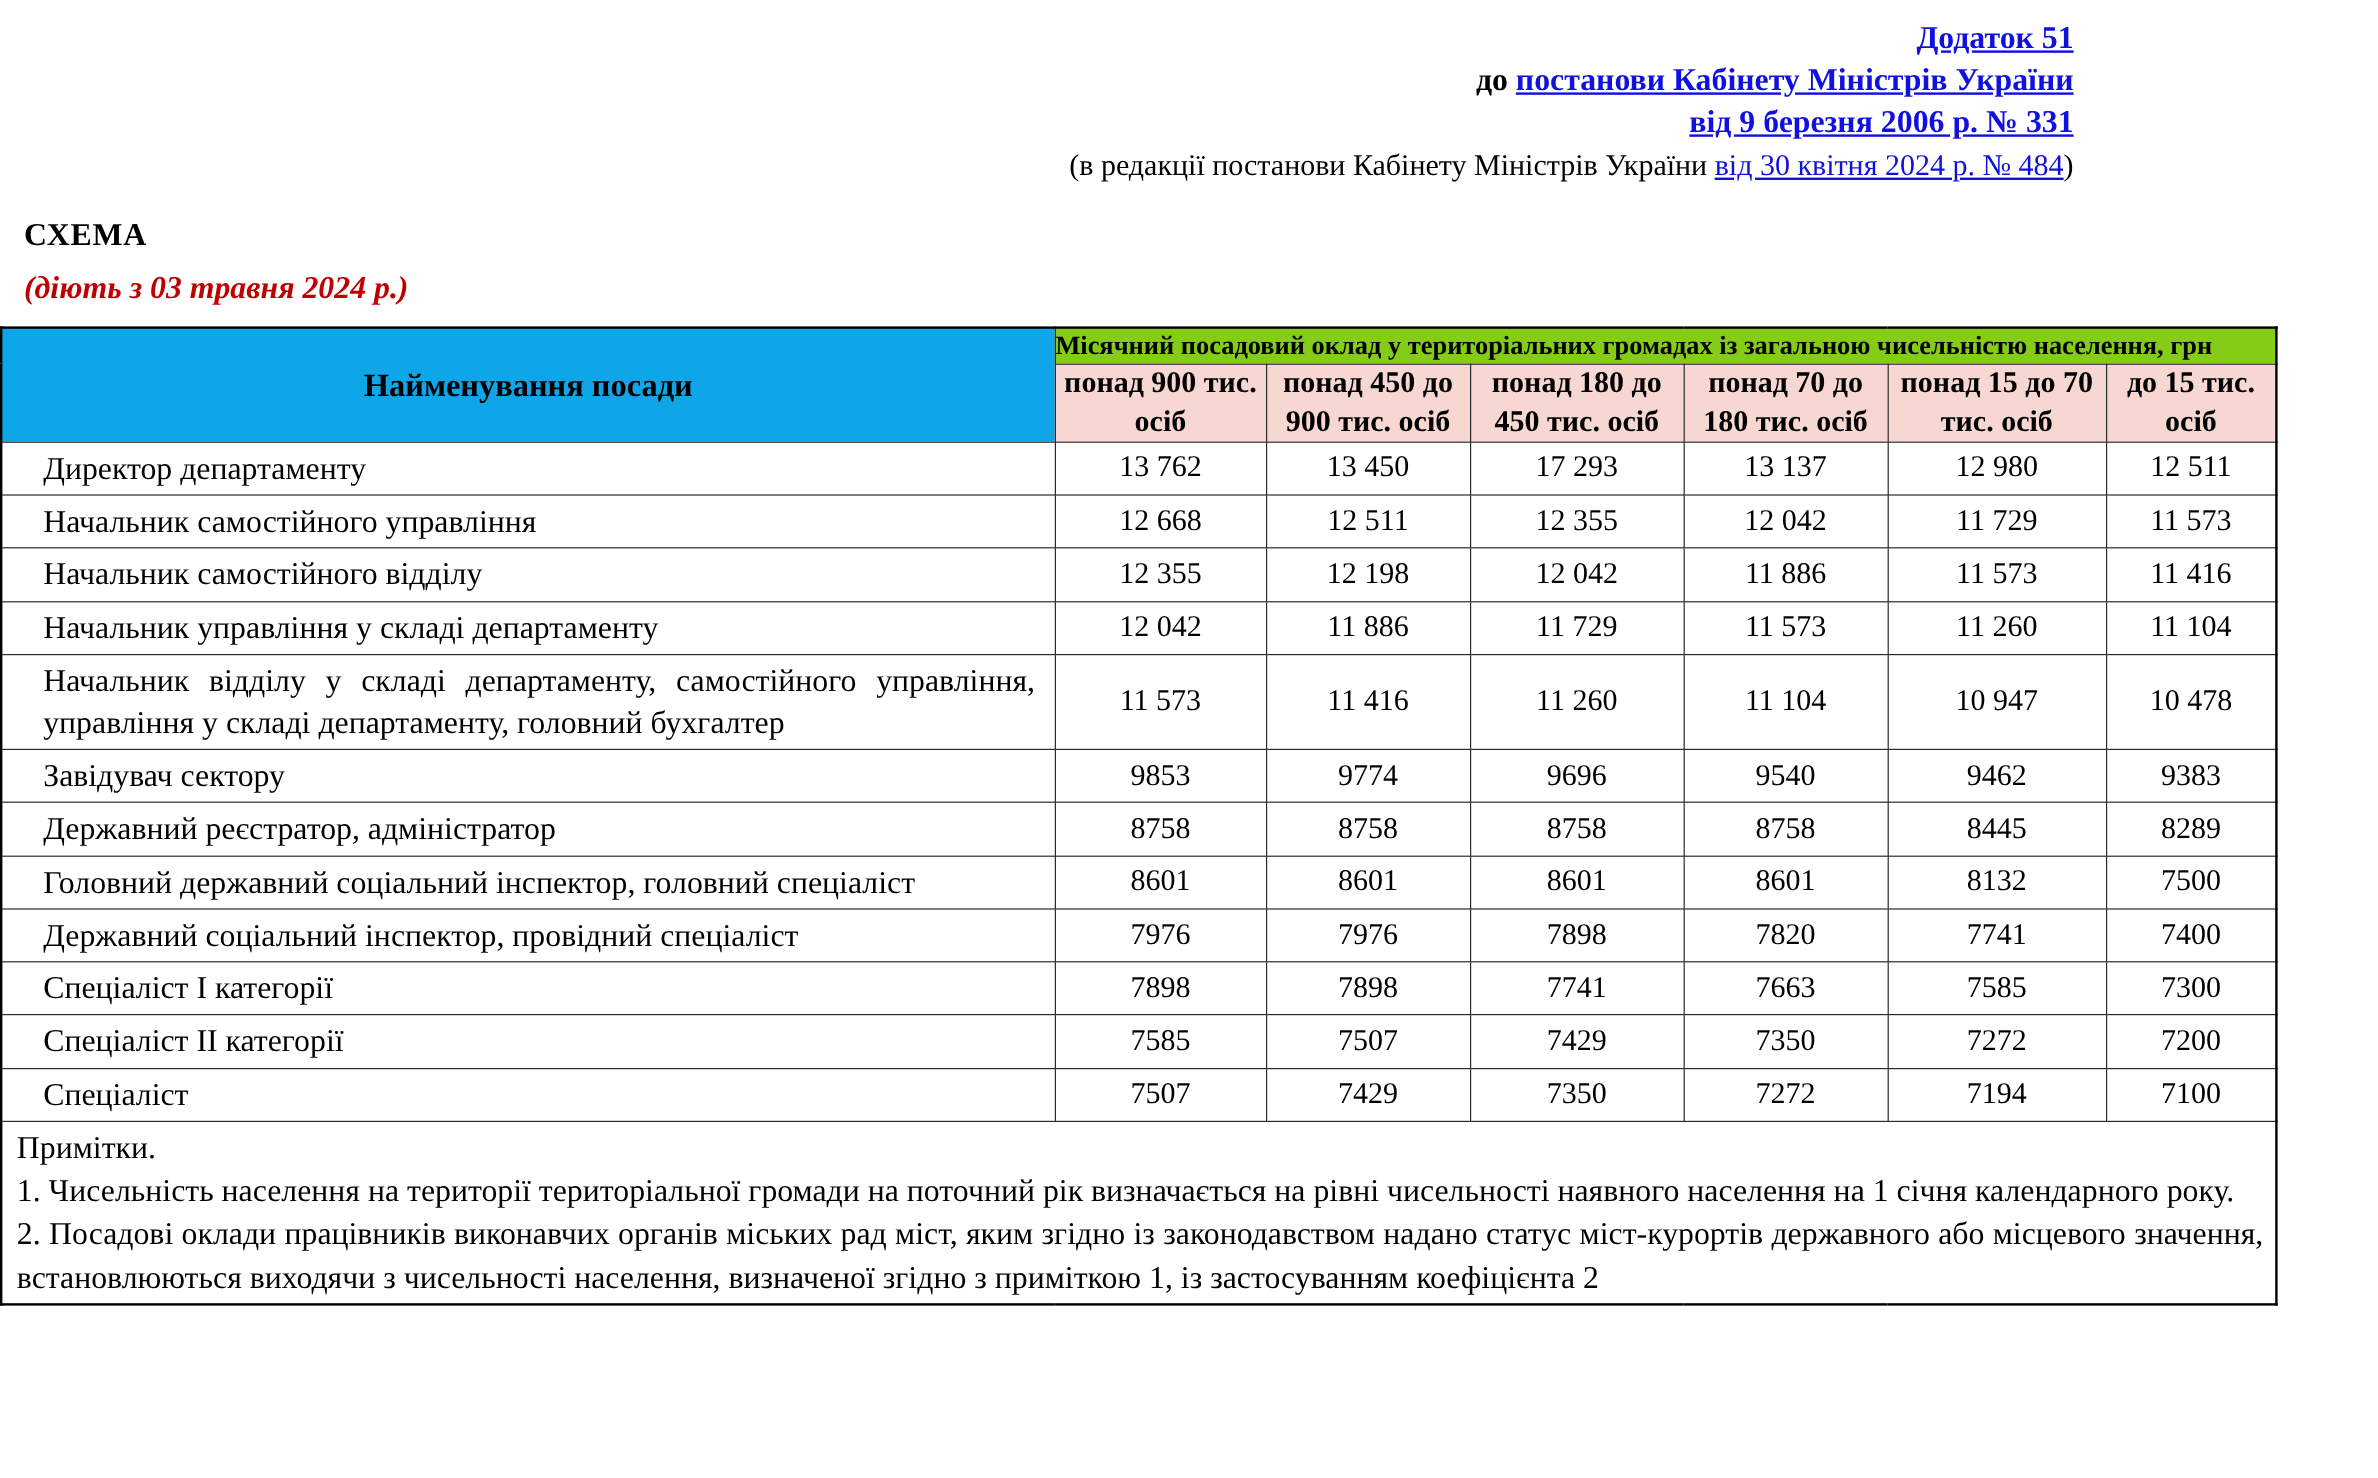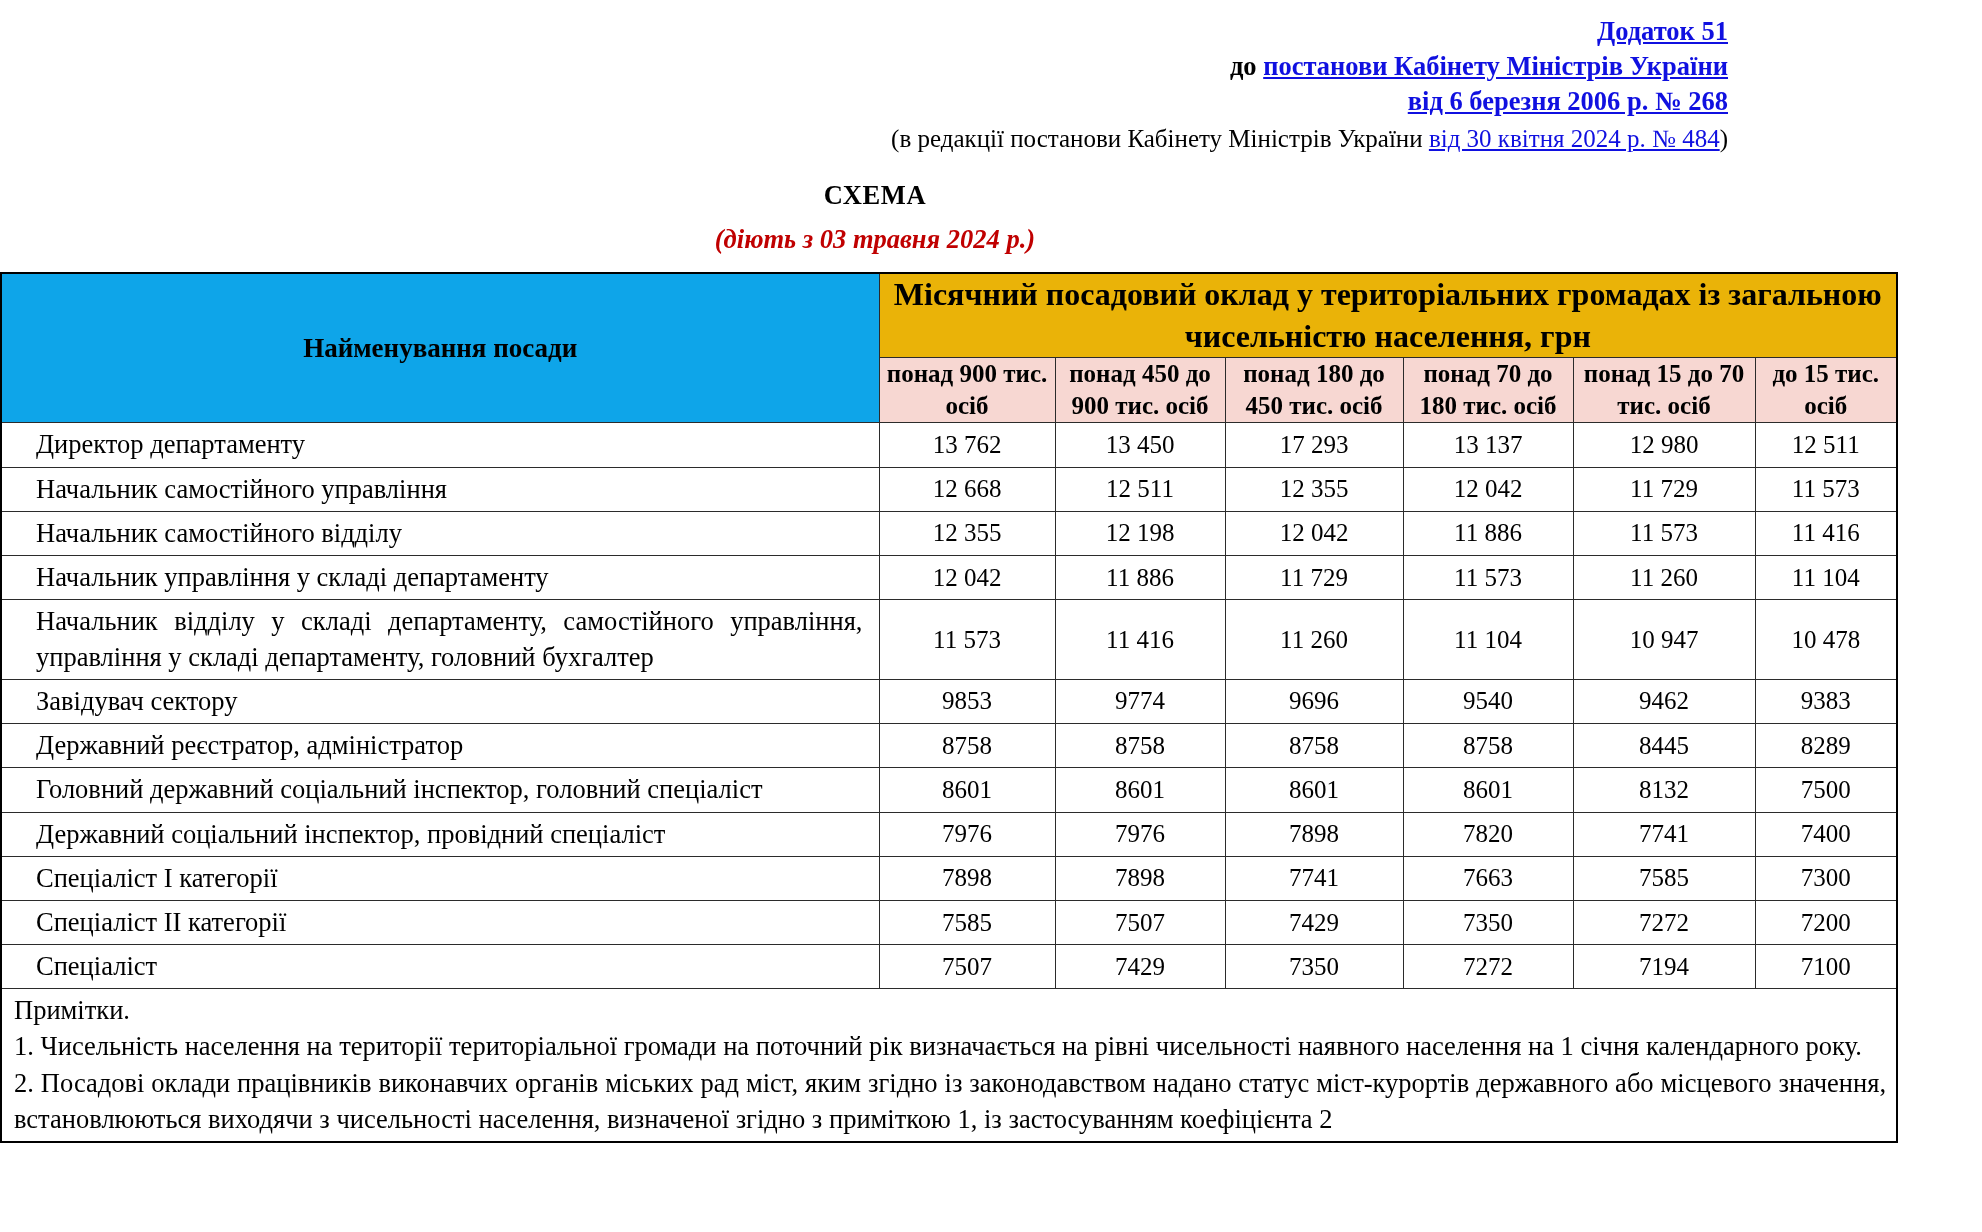--- a/index.html
+++ b/index.html
@@ -42,26 +42,25 @@
     text-decoration: underline;
   }
   .hdr-line-4 {
     font-weight: normal;
     font-size: 25px;
     padding-top: 2px;
   }
 
   
   .title-block {
-    text-align: center;
     font-weight: bold;
     font-size: 26.5px;
     line-height: 1.42;
     margin-top: 22px;
-    padding: 0 36px;
+    padding: 0 20px;
     box-sizing: border-box;
   }
   .title-block .schema-word {
     display: block;
     letter-spacing: 0.6px;
   }
   .title-block .subject {
     display: block;
     margin-top: 4px;
   }
@@ -79,24 +78,24 @@
     margin: 14px auto 0 auto;
     width: 1896px;
     border: 2px solid #000000;
   }
   .salary-table td, .salary-table th {
     border: 1px solid #2b2b2b;
     padding: 0;
     vertical-align: middle;
   }
   .hdr-main {
-    background: #eab308;
-    text-align: center;
-    font-weight: bold;
-    font-size: 32px;
+    background: #84cc16;
+    text-align: left;
+    font-weight: bold;
+    font-size: 22px;
     line-height: 1.3;
     padding: 10px 14px;
   }
   .hdr-sub {
     background: #f7d7d2;
     text-align: center;
     font-weight: bold;
     font-size: 25px;
     line-height: 1.28;
     padding: 8px 6px;
@@ -146,21 +145,21 @@
   }
 </style>
 </head>
 <body>
 
 <div class="page">
 
   <div class="doc-header">
     <span class="hdr-line"><a class="link" href="#">Додаток 51</a></span>
     <span class="hdr-line"><span>до </span><a class="link" href="#">постанови Кабінету Міністрів України</a></span>
-    <span class="hdr-line"><a class="link" href="#">від 6 березня 2006 р. № 268</a></span>
+    <span class="hdr-line"><a class="link" href="#">від 9 березня 2006 р. № 331</a></span>
     <span class="hdr-line hdr-line-4"><span>(в редакції постанови Кабінету Міністрів України </span><a class="link" href="#">від 30 квітня 2024 р. № 484</a><span>)</span></span>
   </div>
 
   <div class="title-block">
     <span class="schema-word">СХЕМА</span>
     <span class="effective">(діють з 03 травня 2024 р.)</span>
   </div>
 
   <table class="salary-table">
     <colgroup>

